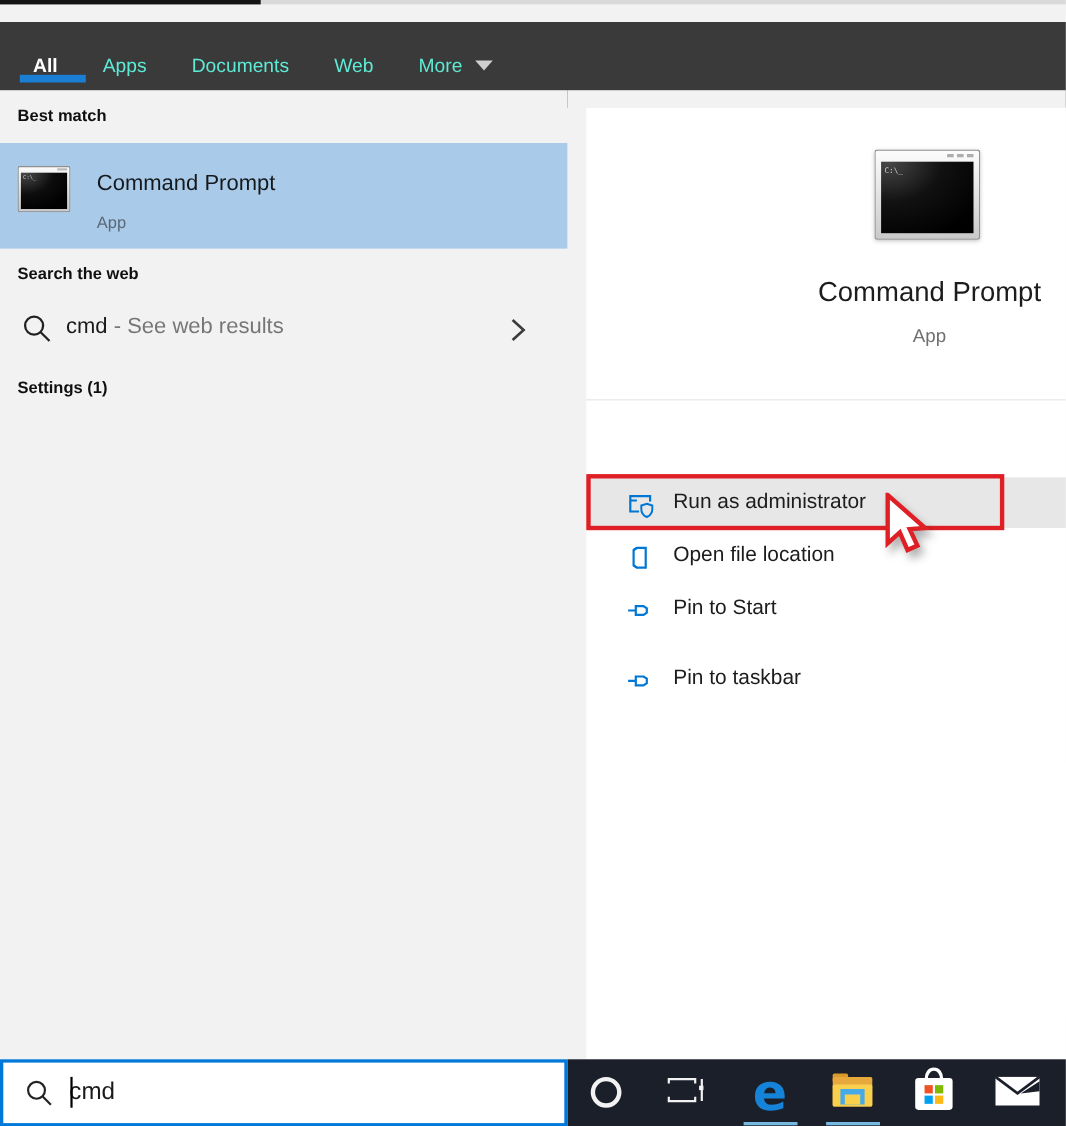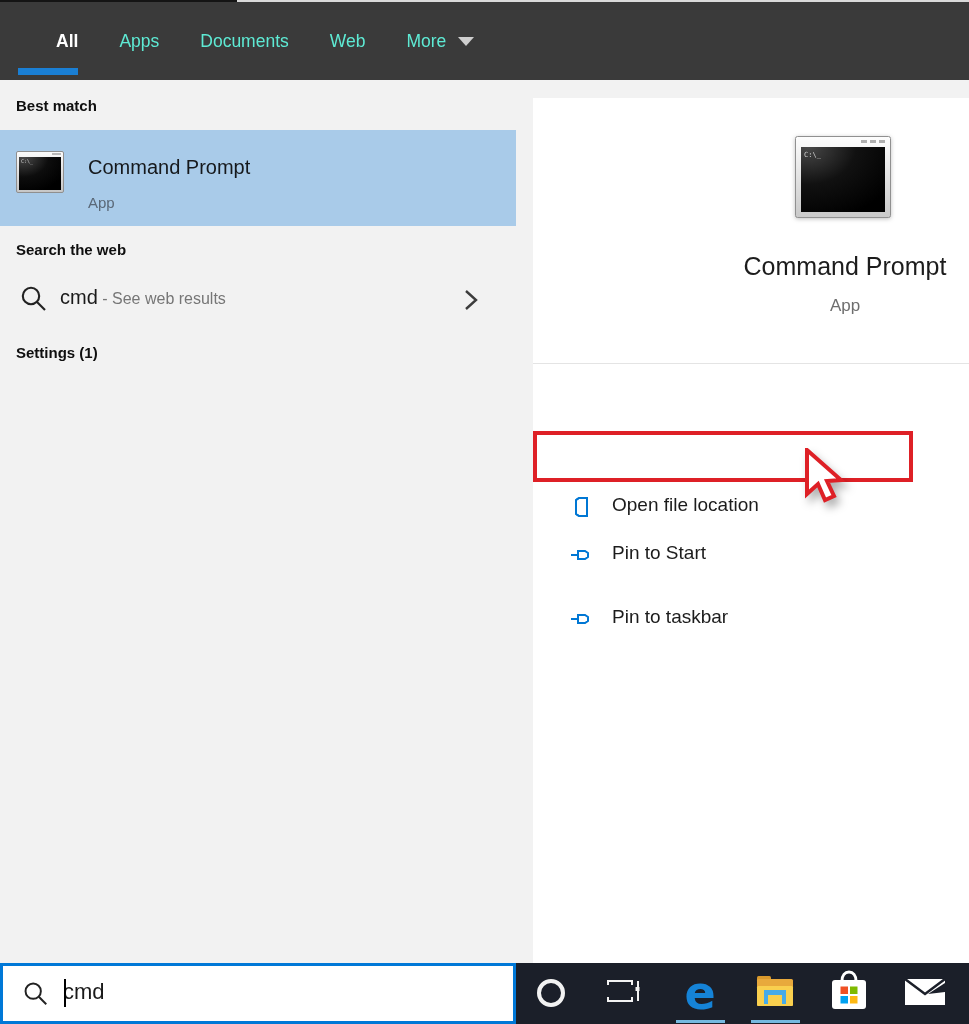--- a/index.html
+++ b/index.html
@@ -5,43 +5,43 @@
   * { margin:0; padding:0; box-sizing:border-box; }
   html,body { width:969px; height:1024px; overflow:hidden; background:#fff; }
   body { font-family:"Liberation Sans","DejaVu Sans",sans-serif; }
   .screen { position:relative; width:969px; height:1024px; background:#f2f2f2; }
 
   
   .top-strip { position:absolute; left:0; top:0; width:969px; height:4px; background:#d9d9d9; }
   .top-strip .dark-seg { position:absolute; left:0; top:0; width:237px; height:4px; background:#141414; }
 
   
-  .header { position:absolute; left:0; top:2px; width:969px; height:78px; background:#3a3a3a;
-            display:flex; align-items:center; padding-left:56px; }
+  .header { position:absolute; left:0; top:20px; width:969px; height:78px; background:#3a3a3a;
+            display:flex; align-items:center; padding-left:30px; }
   .tab { color:#5eead4; font-size:17.5px; margin-right:41px; cursor:default; white-space:nowrap; }
   .tab.active { color:#ffffff; font-weight:bold; }
   .tab .caret-down { display:inline-block; width:0; height:0; border-left:8px solid transparent;
             border-right:8px solid transparent; border-top:9px solid #cfcfcf; margin-left:12px; vertical-align:middle; }
   .tab-underline { position:absolute; left:18px; top:68px; width:60px; height:7px; background:#1a7fd4; }
 
   
   .left-panel { position:absolute; left:0; top:82px; width:516px; height:881px; background:#f2f2f2; }
   .section-header { position:absolute; left:16px; font-size:15px; font-weight:bold; color:#0f0f0f; }
   .bm-header { top:15px;text-align:center; }
   .web-header { top:159px; }
   .settings-header { top:262px; }
 
   .best-match-row { position:absolute; left:0; top:48px; width:516px; height:96px; background:#a9cbe9; }
   .bm-title { position:absolute; left:88px; top:26px; font-size:20px; color:#16191c; }
   .bm-sub { position:absolute; left:88px; top:64px; font-size:15px; color:#5a6877; }
   .cmd-icon-small { position:absolute; left:16px; top:21px; }
 
   .web-row { position:absolute; left:0; top:196px; width:516px; height:46px; }
   .web-query { position:absolute; left:60px; top:8px; font-size:20px; color:#1a1a1a; }
-  .web-suffix { font-size:16px; color:#767676; font-weight:normal; }
+  .web-suffix { font-size:20px; color:#767676; font-weight:normal; }
   .web-mag { position:absolute; left:19px; top:6px; }
   .web-chevron { position:absolute; right:38px; top:10px; }
 
   
   .right-bg { position:absolute; left:516px; top:82px; width:453px; height:881px; background:#f2f2f2; }
   .right-card { position:absolute; left:533px; top:98px; width:436px; height:865px; background:#ffffff; }
 
   .preview-icon { position:absolute; left:262px; top:38px; filter:drop-shadow(0 1px 2px rgba(0,0,0,0.25)); }
   .preview-title { position:absolute; left:312px; top:154px; transform:translateX(-50%); white-space:nowrap;
                    font-size:25px; color:#1c1c1c; }
@@ -172,20 +172,30 @@
         <rect x="75" y="4" width="6" height="3" fill="#aeaeae"></rect>
         <rect x="84" y="4" width="6" height="3" fill="#aeaeae"></rect>
       </svg>
     </span>
     <div class="preview-title">Command Prompt</div>
     <div class="preview-sub">App</div>
 
     <div class="card-divider"></div>
 
 
+    <div class="action-row row-admin">
+      <span class="a-icon">
+        <svg width="26" height="26" viewBox="0 0 26 26" fill="none" stroke="#0077d4" stroke-width="2">
+          <polyline points="21,9 21,4 3,4 3,18 11,18"></polyline>
+          <line x1="3" y1="8" x2="9" y2="8"></line>
+          <path d="M18 11 L23 12.5 V16 C23 19.5 21 21.8 18 23 C15 21.8 13 19.5 13 16 V12.5 Z" stroke-width="1.8"></path>
+        </svg>
+      </span>
+      <span class="a-label">Run as administrator</span>
+    </div>
 
     <div class="action-row row-filelocation">
       <span class="a-icon">
         <svg width="24" height="24" viewBox="0 0 24 24" fill="none" stroke="#0077d4" stroke-width="2">
           <path d="M9 3 H17 V21 H9 L6 19 V5 Z"></path>
           <path d="M9 3 L6 5"></path>
           <path d="M9 21 L6 19"></path>
         </svg>
       </span>
       <span class="a-label">Open file location</span>

